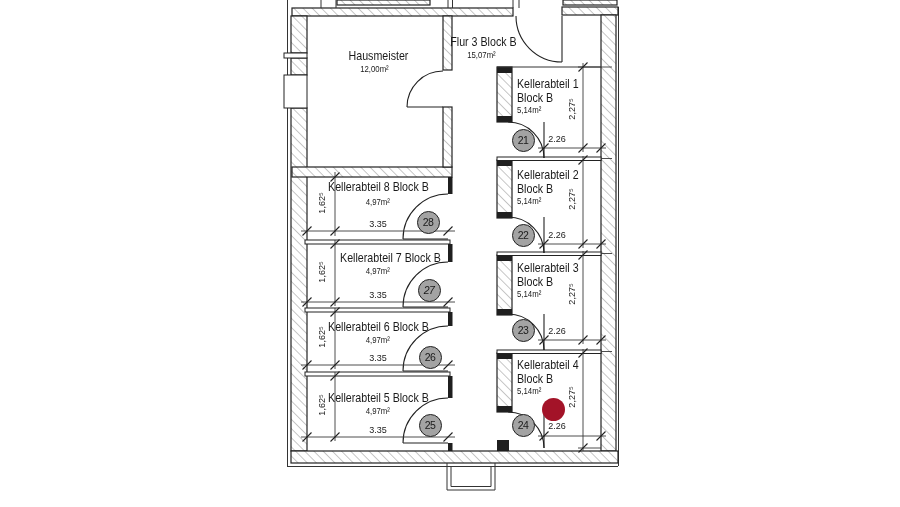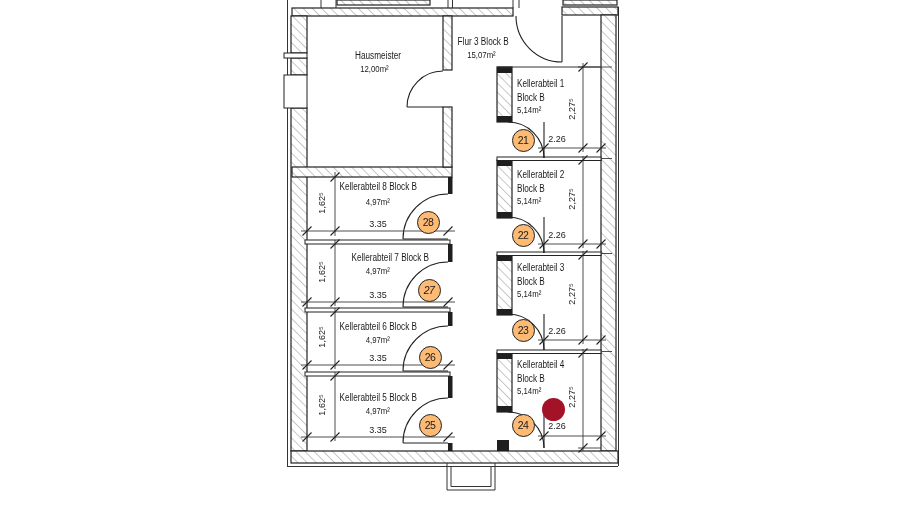--- a/index.html
+++ b/index.html
@@ -6,30 +6,30 @@
   #stage{position:relative;width:900px;height:507px;background:#fff;overflow:hidden;
          font-family:"Liberation Sans", sans-serif;color:#1a1a1a;}
   svg{position:absolute;left:0;top:0;}
   .wall{fill:url(#hatch);stroke:#222;stroke-width:1.2;}
   .solid{fill:#1f1f1f;stroke:none;}
   .wbox{fill:#fff;stroke:#222;stroke-width:1;}
   .thin{stroke:#333;stroke-width:1;fill:none;}
   .door path,.door line{fill:none;stroke:#222;stroke-width:1.1;}
   .dim line{stroke:#3a3a3a;stroke-width:0.9;}
   .ext{stroke:#666;stroke-width:0.7;}
-  .lbl{position:absolute;font-size:10px;line-height:13px;white-space:nowrap;}
+  .lbl{position:absolute;font-size:13px;line-height:13px;white-space:nowrap;}
   .ctr{text-align:center;}
   .cond{display:inline-block;transform:scaleX(0.82);transform-origin:center;}
   .cond-l{display:inline-block;transform:scaleX(0.82);transform-origin:left center;}
   .area{font-size:9.5px;line-height:10px;}
   .dimtxt{position:absolute;font-size:9px;line-height:10px;text-align:center;}
   .vdim{position:absolute;width:44px;font-size:9px;line-height:10px;text-align:center;
         transform:rotate(-90deg);}
   .badge{position:absolute;width:21px;height:21px;border:1.4px solid #222;border-radius:50%;
-         background:#fdba74;display:flex;align-items:center;justify-content:center;
+         background:#a3a3a3;display:flex;align-items:center;justify-content:center;
          font-size:10.5px;letter-spacing:-0.5px;}
   .marker{position:absolute;left:542px;top:398px;width:23px;height:23px;border-radius:50%;
           background:#A31328;}
 </style>
 </head>
 <body>
 
 <div id="stage">
 
   <svg width="900" height="507" viewBox="0 0 900 507">

